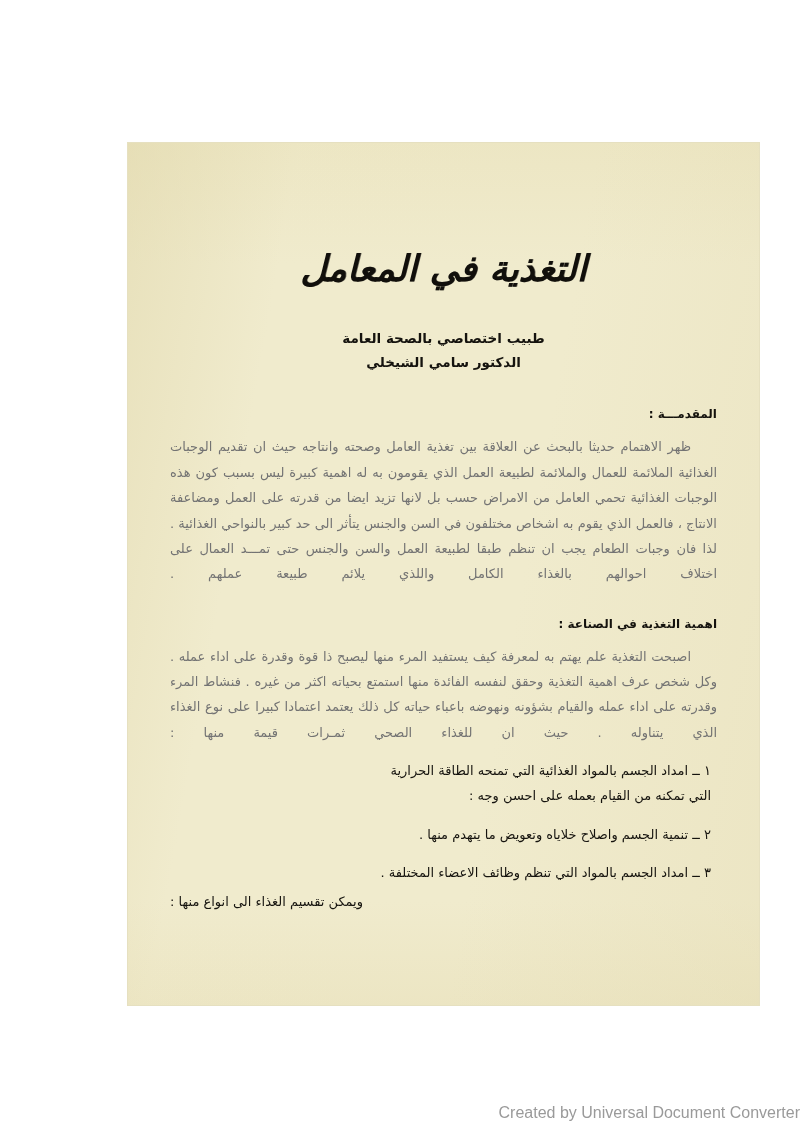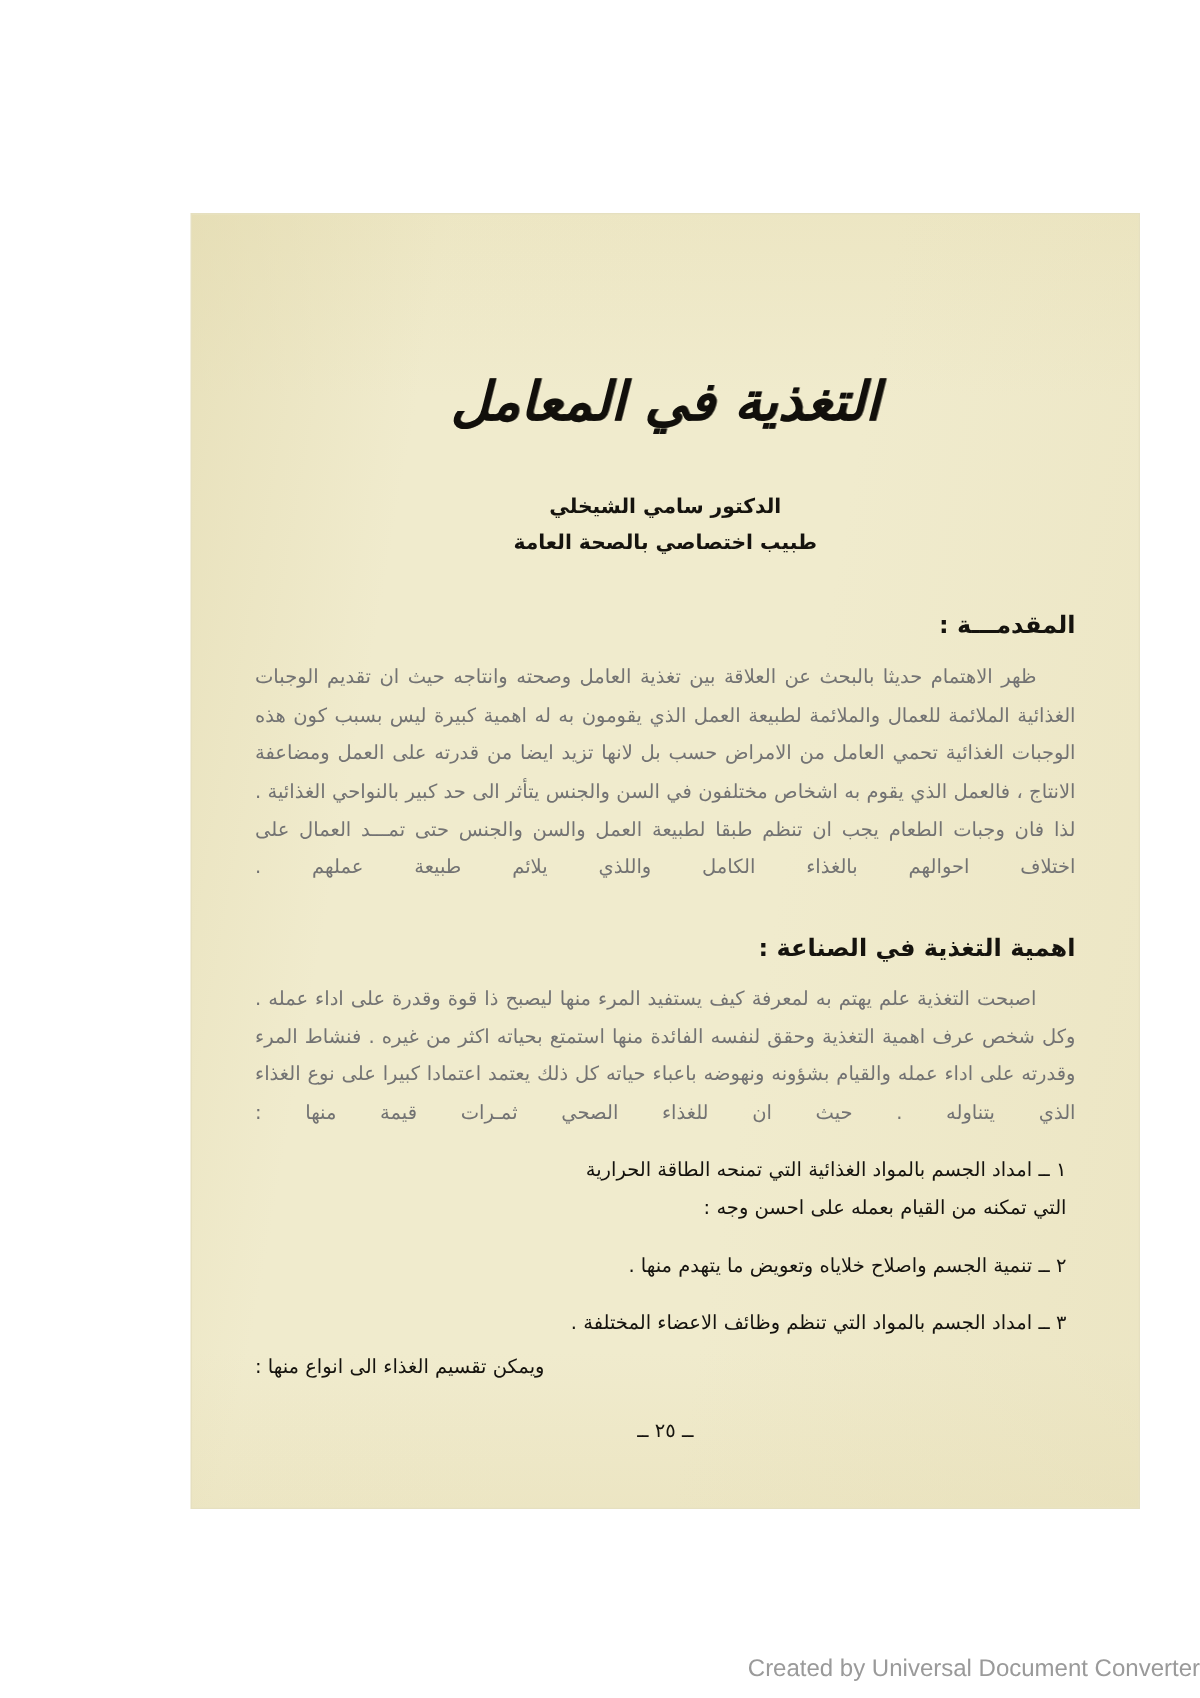--- a/index.html
+++ b/index.html
@@ -66,21 +66,21 @@
     font-size: 13.5px;
     font-weight: 700;
     line-height: 1.7;
     color: #15130e;
   }
   .byline div + div { margin-top: 1px; }
 
   .section-heading {
     margin-top: 34px;
     font-family: "DejaVu Sans", sans-serif;
-    font-size: 16px;
+    font-size: 12px;
     font-weight: 700;
     text-align: right;
     color: #15130e;
   }
   .section-heading.second { margin-top: 30px; }
 
   .para {
     margin-top: 13px;
     font-family: "DejaVu Sans", sans-serif;
     font-size: 13px;
@@ -149,22 +149,22 @@
 </style>
 </head>
 <body>
 
 <div class="page-scan">
   <div class="content">
 
     <h1 class="doc-title">التغذية في المعامل</h1>
 
     <div class="byline">
+      <div>طبيب اختصاصي بالصحة العامة</div>
       <div>الدكتور سامي الشيخلي</div>
-      <div>طبيب اختصاصي بالصحة العامة</div>
     </div>
 
     <div class="section-heading">المقدمـــة :</div>
     <p class="para indent">ظهر الاهتمام حديثا بالبحث عن العلاقة بين تغذية العامل وصحته وانتاجه حيث ان تقديم الوجبات الغذائية الملائمة للعمال والملائمة لطبيعة العمل الذي يقومون به له اهمية كبيرة ليس بسبب كون هذه الوجبات الغذائية تحمي العامل من الامراض حسب بل لانها تزيد ايضا من قدرته على العمل ومضاعفة الانتاج ، فالعمل الذي يقوم به اشخاص مختلفون في السن والجنس يتأثر الى حد كبير بالنواحي الغذائية . لذا فان وجبات الطعام يجب ان تنظم طبقا لطبيعة العمل والسن والجنس حتى تمـــد العمال على اختلاف احوالهم بالغذاء الكامل واللذي يلائم طبيعة عملهم .</p>
 
     <div class="section-heading second">اهمية التغذية في الصناعة :</div>
     <p class="para indent">اصبحت التغذية علم يهتم به لمعرفة كيف يستفيد المرء منها ليصبح ذا قوة وقدرة على اداء عمله . وكل شخص عرف اهمية التغذية وحقق لنفسه الفائدة منها استمتع بحياته اكثر من غيره . فنشاط المرء وقدرته على اداء عمله والقيام بشؤونه ونهوضه باعباء حياته كل ذلك يعتمد اعتمادا كبيرا على نوع الغذاء الذي يتناوله . حيث ان للغذاء الصحي ثمـرات قيمة منها :</p>
 
     <ul class="list">
       <li>
@@ -174,20 +174,19 @@
       <li>
         <span>٢ ــ تنمية الجسم واصلاح خلاياه وتعويض ما يتهدم منها .</span>
       </li>
       <li>
         <span>٣ ــ امداد الجسم بالمواد التي تنظم وظائف الاعضاء المختلفة .</span>
       </li>
     </ul>
 
     <div class="closing-line">ويمكن تقسيم الغذاء الى انواع منها :</div>
 
-    <div class="page-number">ــ ٢٥ ــ</div>
 
   </div>
 </div>
 
 <div class="watermark">
   <span>Created by Universal Document Converter</span>
 </div>
 
 </body></html>

